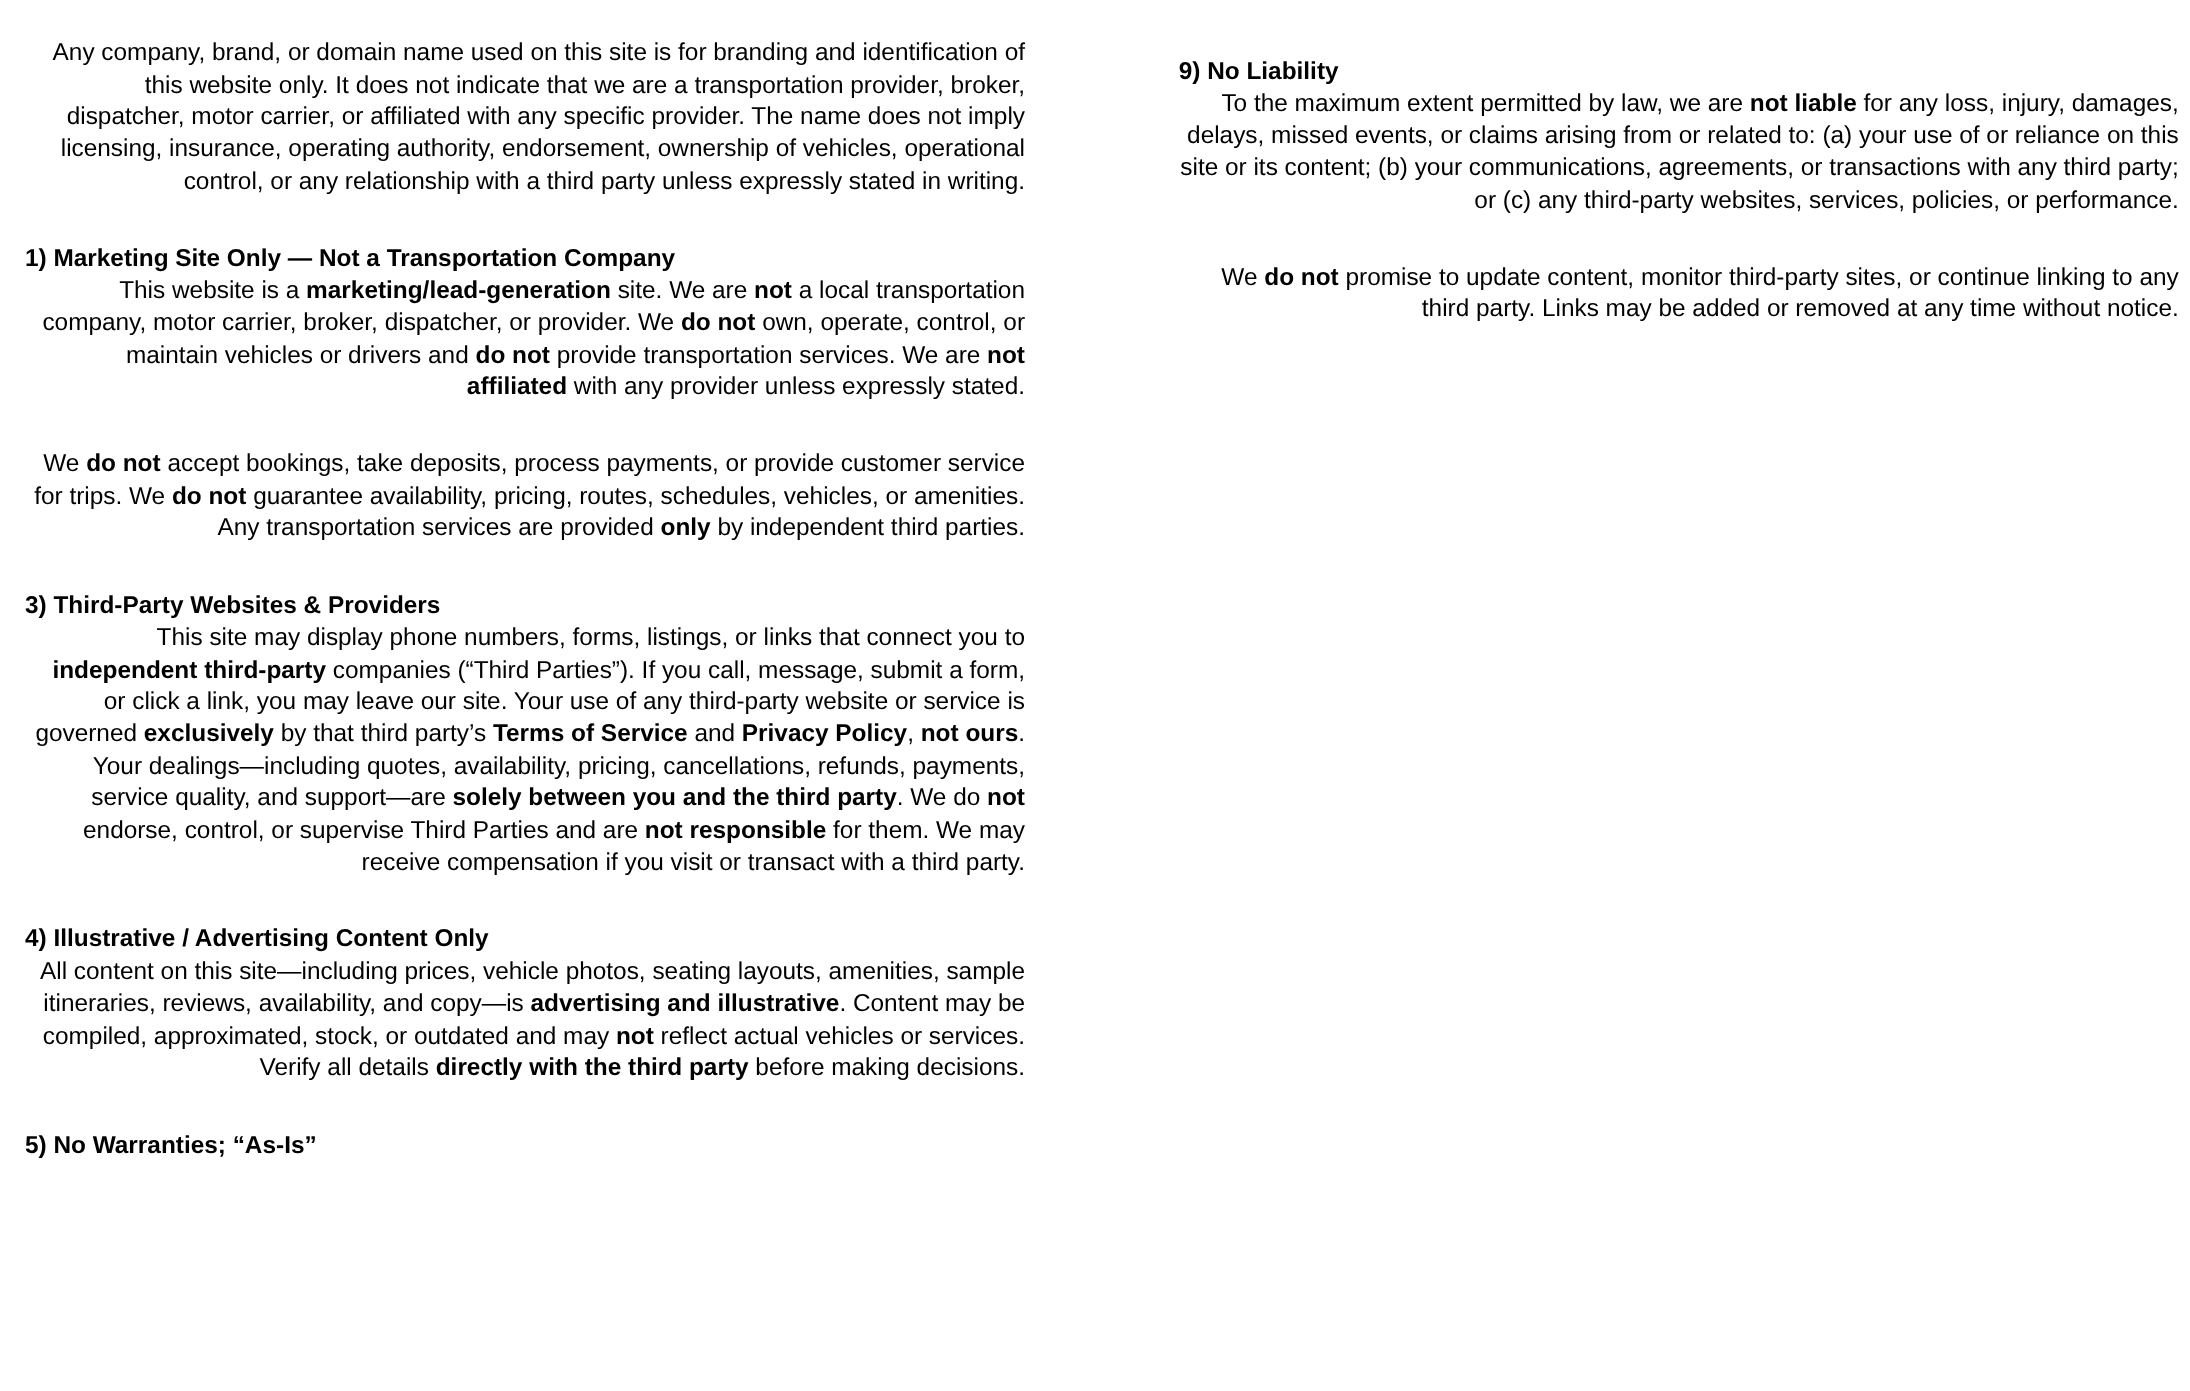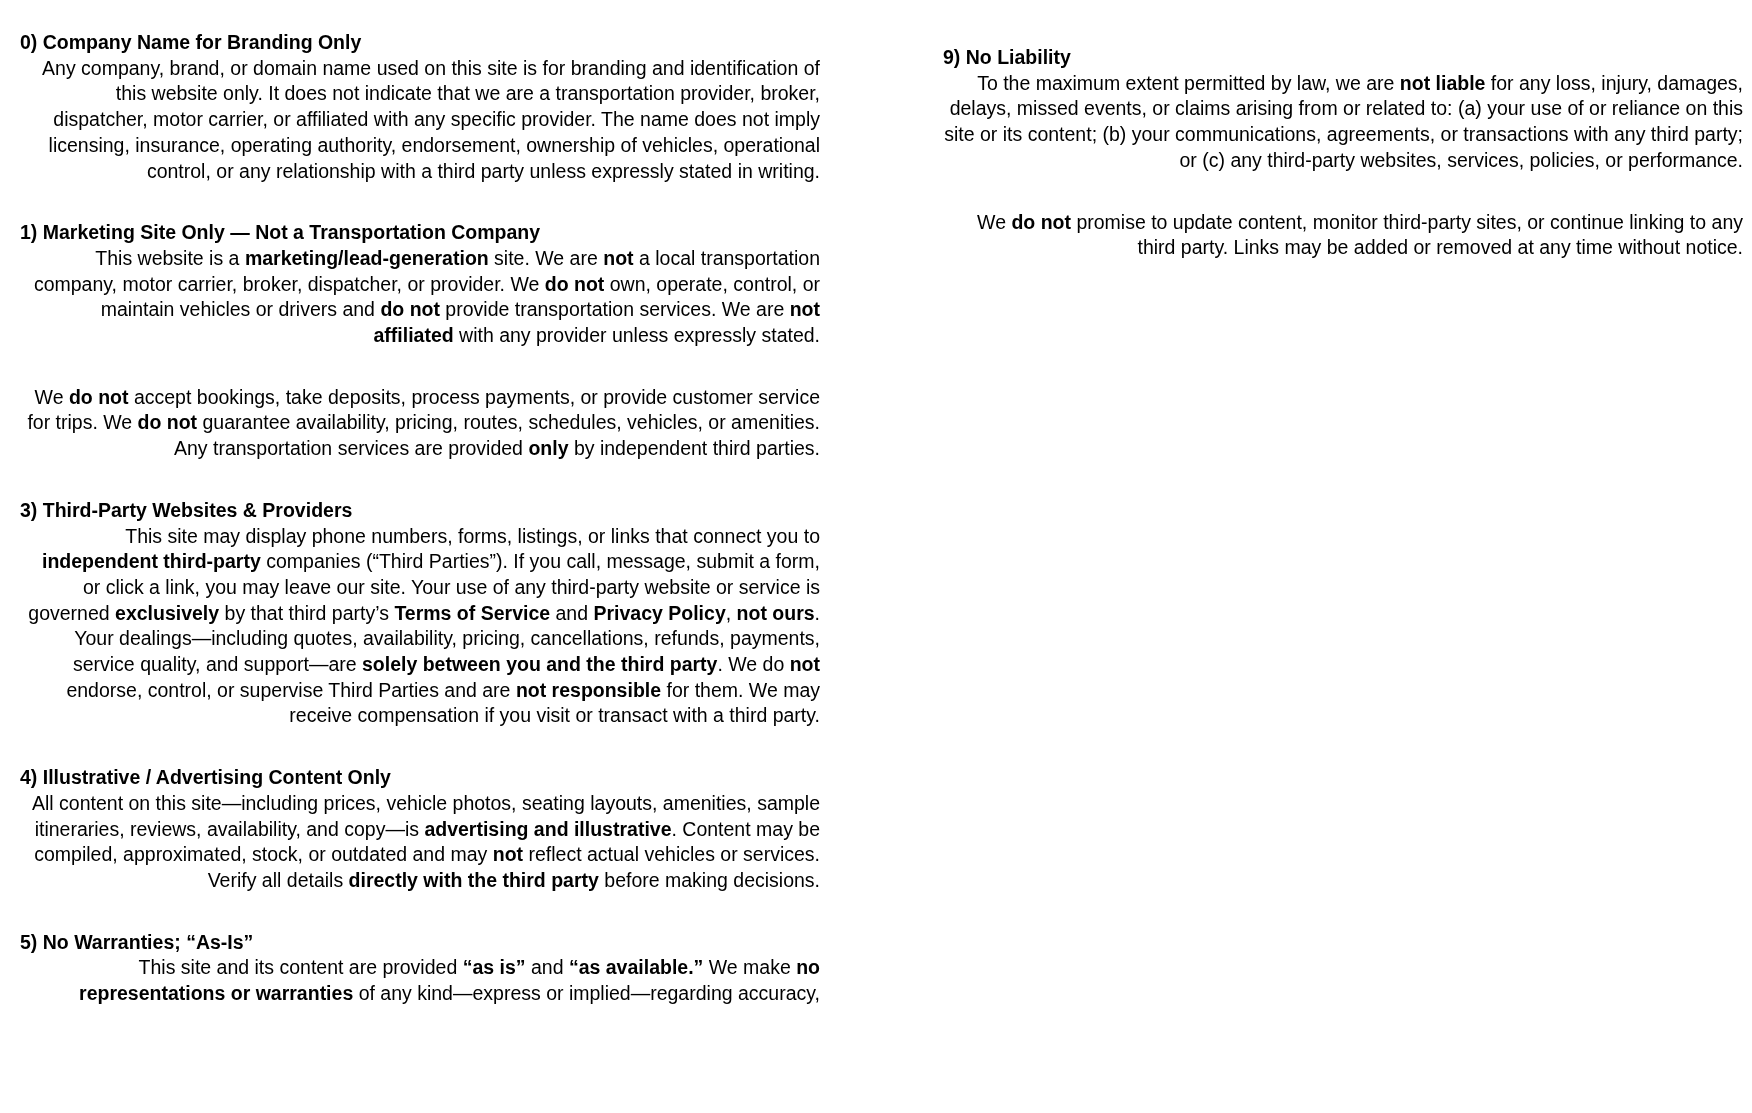--- a/index.html
+++ b/index.html
@@ -42,41 +42,39 @@
   p.sec-body b, p.sec-heading b {
     font-weight: bold;
   }
 </style>
 </head>
 <body>
 
 <div class="page">
   <div class="col" id="left-col">
       <div class="section">
-        <p class="sec-heading">0) Company Name for Branding Only</p>
         <p class="sec-body"><span>Any company, brand, or domain name used on this site is for branding and identification of this website only. It does not indicate that we are a transportation provider, broker, dispatcher, motor carrier, or affiliated with any specific provider. The name does not imply licensing, insurance, operating authority, endorsement, ownership of vehicles, operational control, or any relationship with a third party unless expressly stated in writing.</span></p>
       </div>
       <div class="section">
         <p class="sec-heading">1) Marketing Site Only — Not a Transportation Company</p>
         <p class="sec-body"><span> This website is a </span><b>marketing/lead-generation</b><span> site. We are </span><b>not</b><span> a local transportation company, motor carrier, broker, dispatcher, or provider. We </span><b>do not</b><span> own, operate, control, or maintain vehicles or drivers and </span><b>do not</b><span> provide transportation services. We are </span><b>not affiliated</b><span> with any provider unless expressly stated.</span></p>
       </div>
       <div class="section">
         <p class="sec-body"><span> We </span><b>do not</b><span> accept bookings, take deposits, process payments, or provide customer service for trips. We </span><b>do not</b><span> guarantee availability, pricing, routes, schedules, vehicles, or amenities. Any transportation services are provided </span><b>only</b><span> by independent third parties.</span></p>
       </div>
       <div class="section">
         <p class="sec-heading">3) Third-Party Websites &amp; Providers</p>
         <p class="sec-body"><span> This site may display phone numbers, forms, listings, or links that connect you to </span><b>independent third-party</b><span> companies (“Third Parties”). If you call, message, submit a form, or click a link, you may leave our site. Your use of any third-party website or service is governed </span><b>exclusively</b><span> by that third party’s </span><b>Terms of Service</b><span> and </span><b>Privacy Policy</b><span>, </span><b>not ours</b><span>. Your dealings—including quotes, availability, pricing, cancellations, refunds, payments, service quality, and support—are </span><b>solely between you and the third party</b><span>. We do </span><b>not</b><span> endorse, control, or supervise Third Parties and are </span><b>not responsible</b><span> for them. We may receive compensation if you visit or transact with a third party.</span></p>
       </div>
       <div class="section">
         <p class="sec-heading">4) Illustrative / Advertising Content Only</p>
         <p class="sec-body"><span> All content on this site—including prices, vehicle photos, seating layouts, amenities, sample itineraries, reviews, availability, and copy—is </span><b>advertising and illustrative</b><span>. Content may be compiled, approximated, stock, or outdated and may </span><b>not</b><span> reflect actual vehicles or services. Verify all details </span><b>directly with the third party</b><span> before making decisions.</span></p>
       </div>
       <div class="section">
         <p class="sec-heading">5) No Warranties; “As-Is”</p>
-        <p class="sec-body"><span> This site and its content are provided </span><b>“as is”</b><span> and </span><b>“as available.”</b><span> We make </span><b>no representations or warranties</b><span> of any kind—express or implied—regarding accuracy,</span></p>
       </div>
     </div>
   <div class="col col-right" id="right-col">
       <div class="section">
         <p class="sec-heading">9) No Liability</p>
         <p class="sec-body"><span> To the maximum extent permitted by law, we are </span><b>not liable</b><span> for any loss, injury, damages, delays, missed events, or claims arising from or related to: (a) your use of or reliance on this site or its content; (b) your communications, agreements, or transactions with any third party; or (c) any third-party websites, services, policies, or performance.</span></p>
       </div>
       <div class="section">
         <p class="sec-body"><span> We </span><b>do not</b><span> promise to update content, monitor third-party sites, or continue linking to any third party. Links may be added or removed at any time without notice.</span></p>
       </div>

